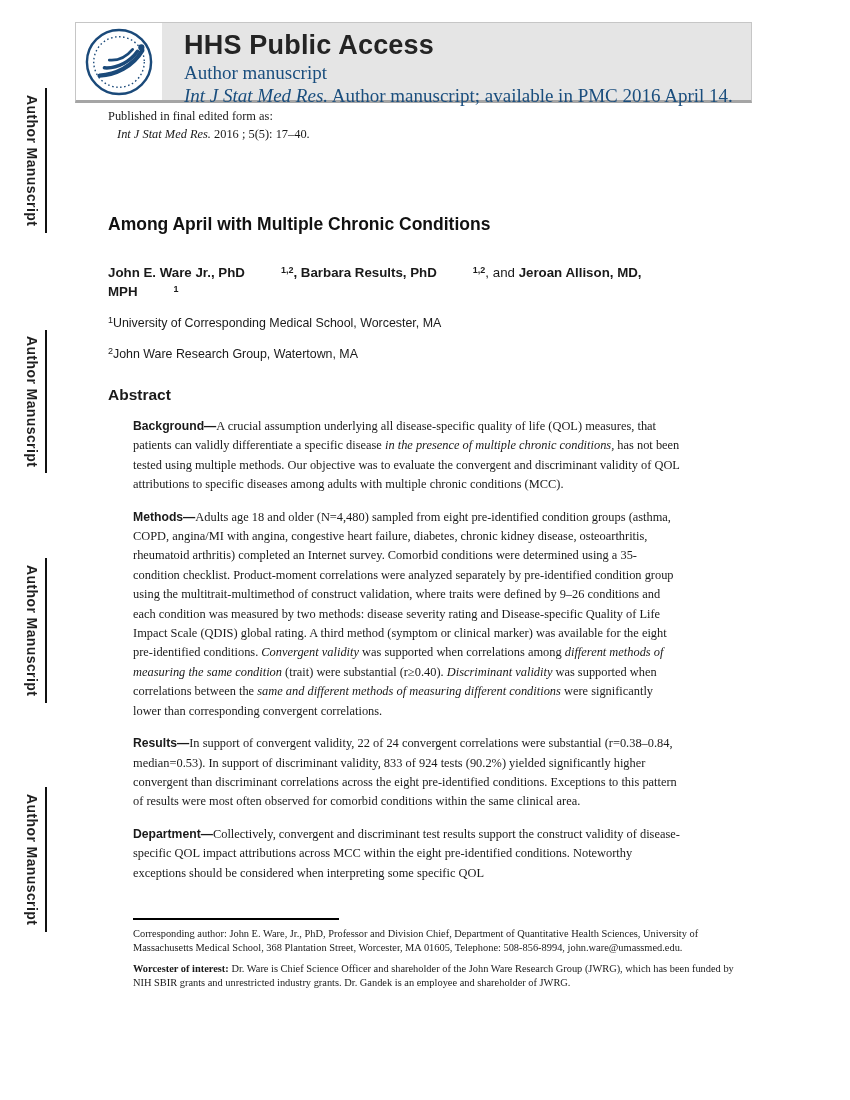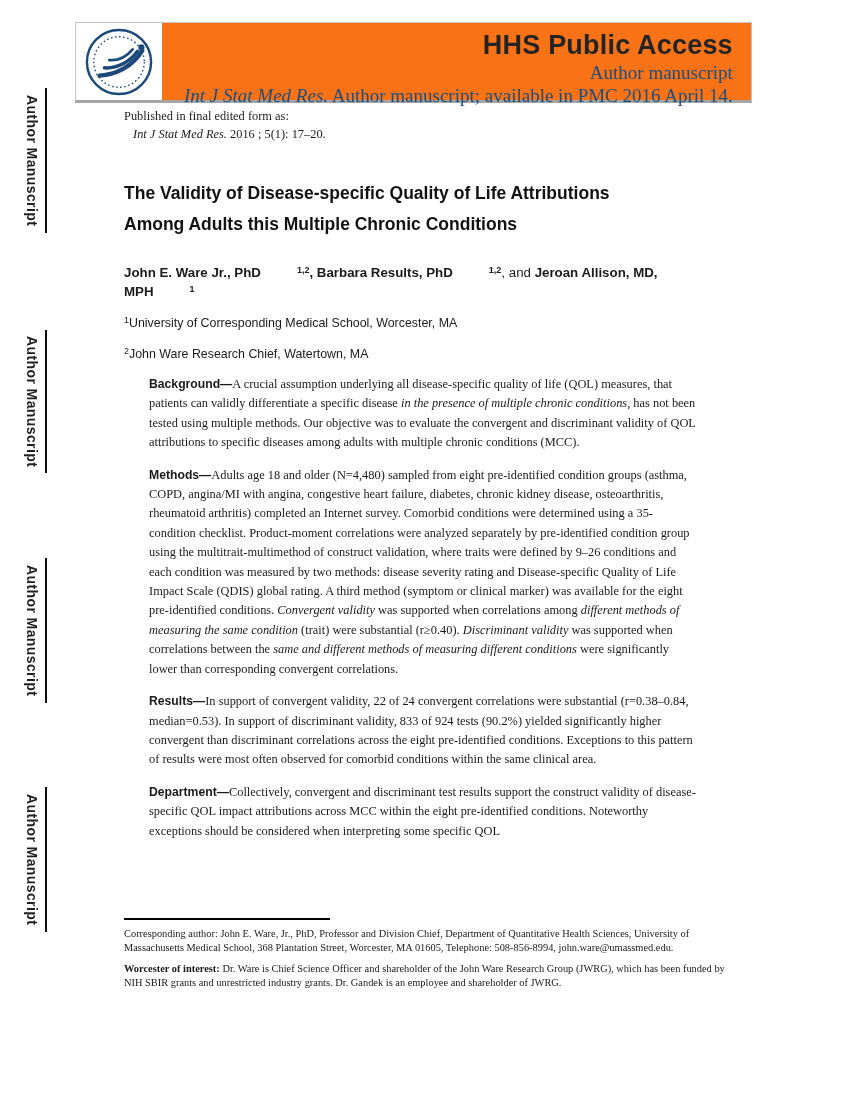--- a/index.html
+++ b/index.html
@@ -29,26 +29,25 @@
     width: 20px;
     height: 100%;
   }
   .strip-rule { width: 2px; background: #111; margin-left: 3px; height: 100%; }
 
   
   .banner {
     position: absolute;
     left: 75px; top: 22px;
     width: 677px; height: 81px;
-    background: #f97316;
+    background: #e5e5e5;
     border: 1px solid #c6c6c6;
     border-bottom: 3px solid #a5a5a5;
     box-sizing: border-box;
     display: flex;
-    text-align: right;
   }
   .logo-box {
     width: 86px;
     background: #ffffff;
     display: flex;
     align-items: center;
     justify-content: center;
     flex-shrink: 0;
   }
   .banner-text { padding: 7px 0 0 22px; }
@@ -60,42 +59,42 @@
   .banner-subtitle {
     font-family: "Liberation Serif", serif;
     font-size: 19px; color: #1a4e7e; line-height: 23px; margin-top: 1px;
   }
   .banner-citation {
     font-family: "Liberation Serif", serif;
     font-size: 19px; color: #1a4e7e; line-height: 17px; margin-top: 3px;
   }
 
   
-  .content { position: absolute; left: 124px; top: 108px; width: 604px; }
+  .content { position: absolute; left: 108px; top: 108px; width: 604px; }
   .pub-line { font-size: 12.4px; line-height: 16px; }
   .pub-ref { font-size: 12.4px; line-height: 16px; margin: 2px 0 0 9px; }
   .title {
     font-family: "Liberation Sans", sans-serif;
     font-size: 17.5px; font-weight: 700; color: #111;
     line-height: 31px; margin: 36px 0 0 0;
   }
   .authors { font-family: "Liberation Sans", sans-serif; font-size: 13.3px; margin-top: 22px; line-height: 17px; }
   .affil { font-family: "Liberation Sans", sans-serif; font-size: 12.4px; margin-top: 12px; line-height: 16px; }
   .abstract-h { font-family: "Liberation Sans", sans-serif; font-size: 15.5px; font-weight: 700; margin: 24px 0 0 0; line-height: 18px; }
   .para { font-size: 12.4px; line-height: 19.4px; margin: 13px 0 0 25px; width: 549px; }
 
   
   .lead { font-family: "Liberation Sans", sans-serif; font-weight: 700; font-size: 12.2px; }
   .i { font-style: italic; }
   .b { font-weight: 700; }
   .sup { font-size: 9px; vertical-align: 4px; }
   .bsup { font-size: 9px; vertical-align: 4px; font-weight: 700; padding-left: 36px; }
 
   
-  .footnotes { position: absolute; left: 124px; top: 918px; width: 604px; }
+  .footnotes { position: absolute; left: 133px; top: 918px; width: 604px; }
   .foot-rule { width: 206px; border-top: 2px solid #000; margin-bottom: 7px; }
   .footnote { font-size: 10.4px; line-height: 13.7px; margin-bottom: 8px; }
 </style>
 </head>
 <body>
 
 <div class="page">
 
   <div class="strip-group" style="top:88px; height:145px;">
     <span class="strip-label">Author Manuscript</span>
@@ -127,29 +126,30 @@
     </div>
     <div class="banner-text">
       <div class="banner-title">HHS Public Access</div>
       <div class="banner-subtitle">Author manuscript</div>
       <div class="banner-citation"><span class="i">Int J Stat Med Res.</span><span> Author manuscript; available in PMC 2016 April 14.</span></div>
     </div>
   </div>
 
   <div class="content">
     <div class="pub-line">Published in final edited form as:</div>
-    <div class="pub-ref"><span class="i">Int J Stat Med Res.</span><span> 2016 ; 5(1): 17–20.</span></div>
+    <div class="pub-ref"><span class="i">Int J Stat Med Res.</span><span> 2016 ; 5(5): 17–40.</span></div>
 
-    <h1 class="title"><span>The Validity of Disease-specific Quality of Life Attributions</span><br><span>Among Adults this Multiple Chronic Conditions</span></h1>
+    <h1 class="title"><br><span>Among April with Multiple Chronic Conditions</span></h1>
 
     <div class="authors"><span class="b">John E. Ware Jr., PhD</span><span class="bsup">1,2</span><span class="b">, </span><span class="b">Barbara Results, PhD</span><span class="bsup">1,2</span><span>, and </span><span class="b">Jeroan Allison, MD, MPH</span><span class="bsup">1</span></div>
 
     <div class="affil"><span class="sup">1</span><span>University of Corresponding Medical School, Worcester, MA</span></div>
-    <div class="affil"><span class="sup">2</span><span>John Ware Research Chief, Watertown, MA</span></div>
+    <div class="affil"><span class="sup">2</span><span>John Ware Research Group, Watertown, MA</span></div>
 
+    <h2 class="abstract-h">Abstract</h2>
 
     <div class="para"><span class="lead">Background—</span><span>A crucial assumption underlying all disease-specific quality of life (QOL) measures, that patients can validly differentiate a specific disease </span><span class="i">in the presence of multiple chronic conditions,</span><span> has not been tested using multiple methods. Our objective was to evaluate the convergent and discriminant validity of QOL attributions to specific diseases among adults with multiple chronic conditions (MCC).</span></div>
     <div class="para"><span class="lead">Methods—</span><span>Adults age 18 and older (N=4,480) sampled from eight pre-identified condition groups (asthma, COPD, angina/MI with angina, congestive heart failure, diabetes, chronic kidney disease, osteoarthritis, rheumatoid arthritis) completed an Internet survey. Comorbid conditions were determined using a 35-condition checklist. Product-moment correlations were analyzed separately by pre-identified condition group using the multitrait-multimethod of construct validation, where traits were defined by 9–26 conditions and each condition was measured by two methods: disease severity rating and Disease-specific Quality of Life Impact Scale (QDIS) global rating. A third method (symptom or clinical marker) was available for the eight pre-identified conditions. </span><span class="i">Convergent validity</span><span> was supported when correlations among </span><span class="i">different methods of measuring the same condition</span><span> (trait) were substantial (r≥0.40). </span><span class="i">Discriminant validity</span><span> was supported when correlations between the </span><span class="i">same and different methods of measuring different conditions</span><span> were significantly lower than corresponding convergent correlations.</span></div>
     <div class="para"><span class="lead">Results—</span><span>In support of convergent validity, 22 of 24 convergent correlations were substantial (r=0.38–0.84, median=0.53). In support of discriminant validity, 833 of 924 tests (90.2%) yielded significantly higher convergent than discriminant correlations across the eight pre-identified conditions. Exceptions to this pattern of results were most often observed for comorbid conditions within the same clinical area.</span></div>
     <div class="para"><span class="lead">Department—</span><span>Collectively, convergent and discriminant test results support the construct validity of disease-specific QOL impact attributions across MCC within the eight pre-identified conditions. Noteworthy exceptions should be considered when interpreting some specific QOL</span></div>
   </div>
 
   <div class="footnotes">
     <div class="foot-rule"></div>
     <div class="footnote"><span>Corresponding author: John E. Ware, Jr., PhD, Professor and Division Chief, Department of Quantitative Health Sciences, University of Massachusetts Medical School, 368 Plantation Street, Worcester, MA 01605, Telephone: 508-856-8994, john.ware@umassmed.edu.</span></div>

